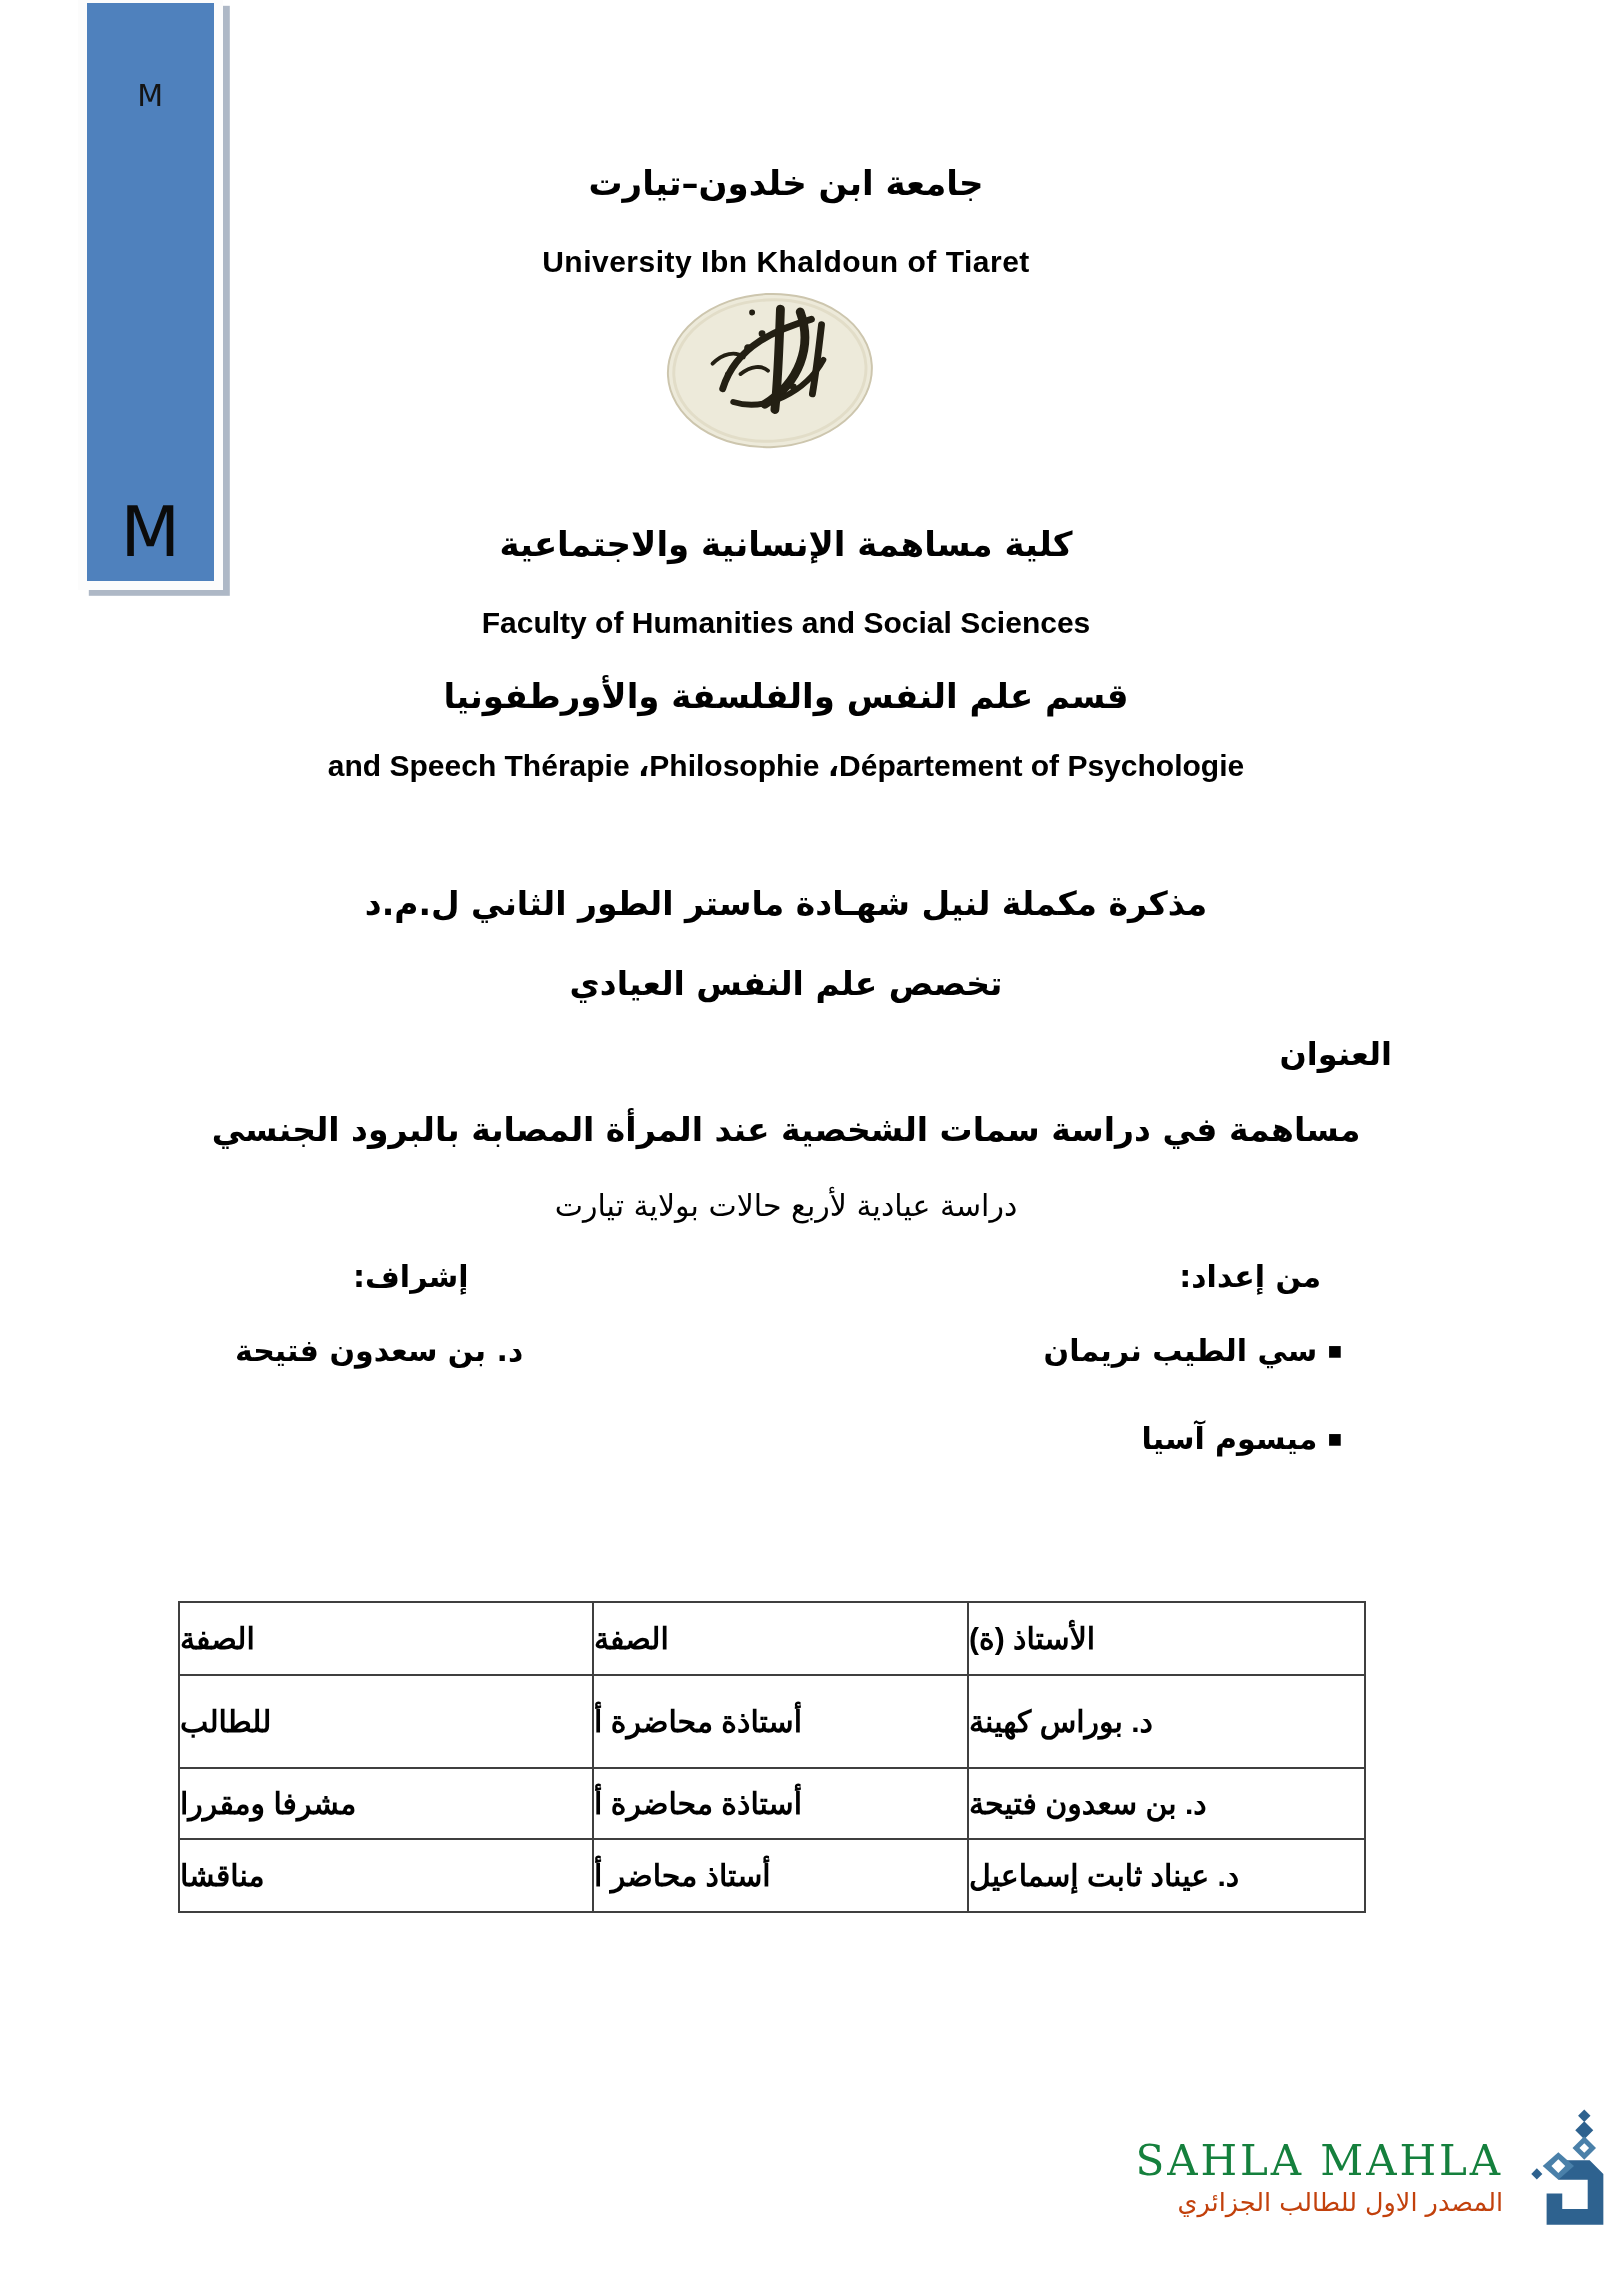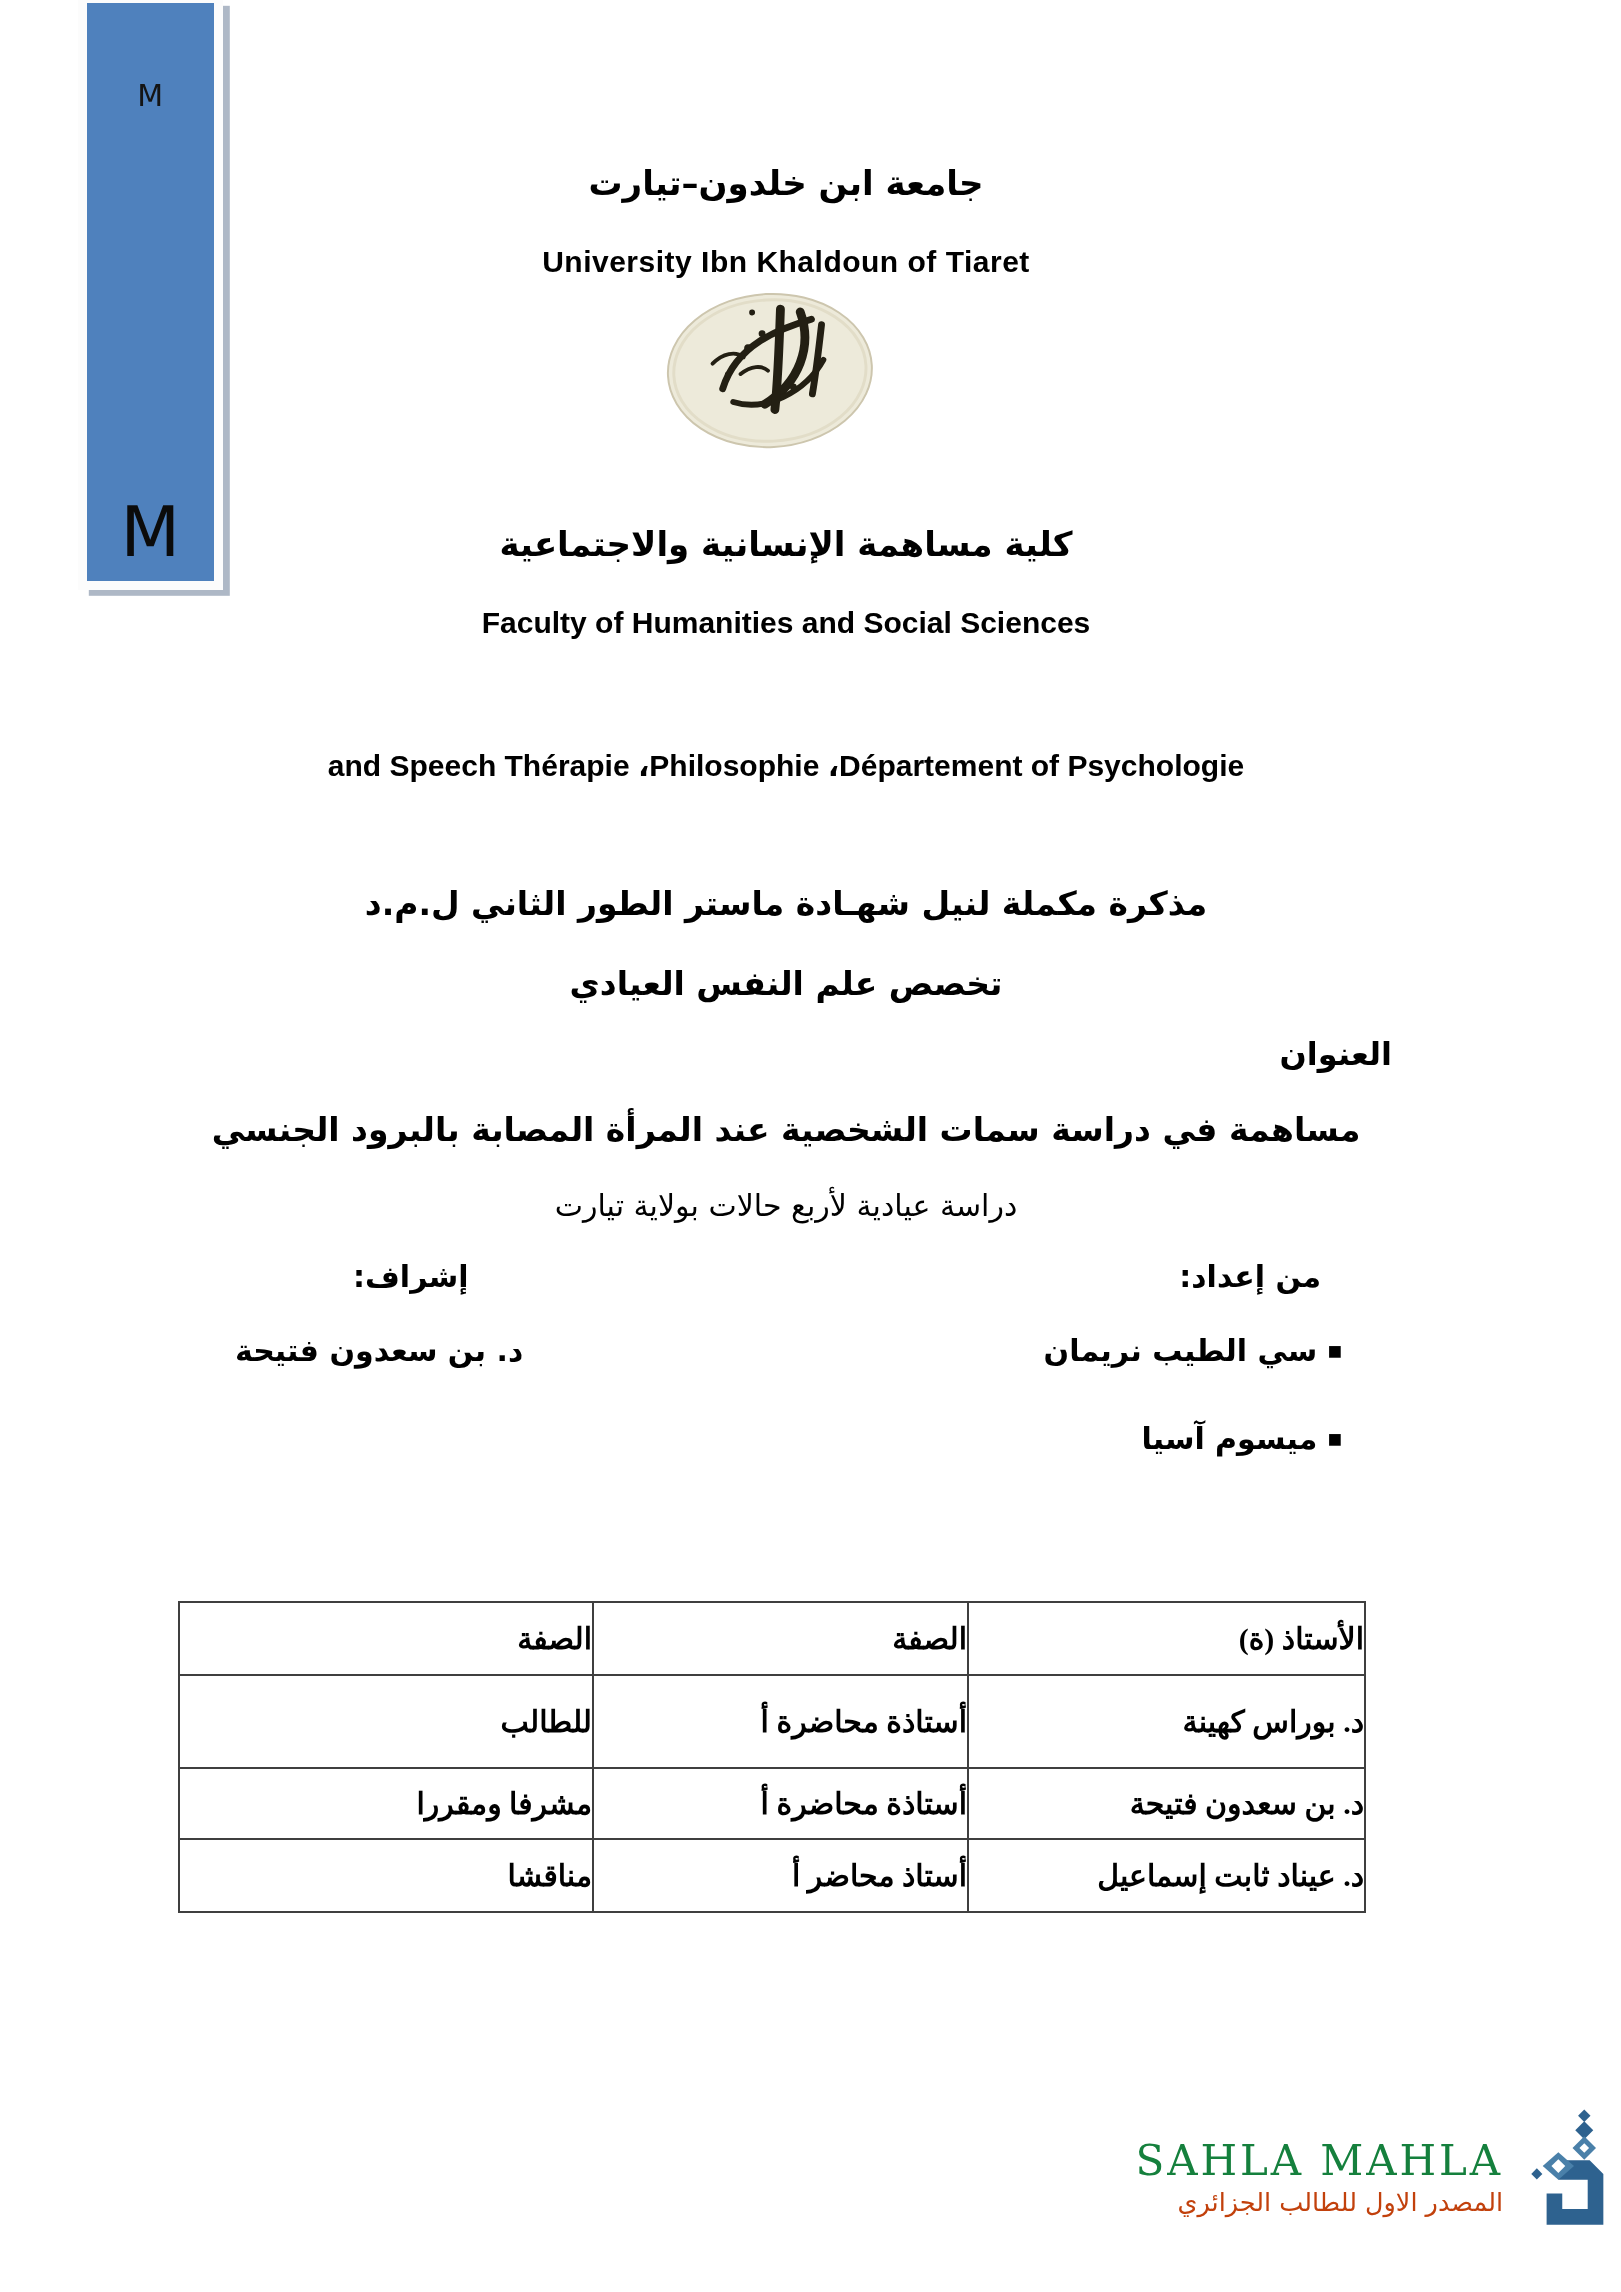--- a/index.html
+++ b/index.html
@@ -81,23 +81,23 @@
   }
 
   
   #committee-table{
     position:absolute; left:178px; top:1601px;
     width:1186px; border-collapse:collapse;
     direction:rtl; table-layout:fixed;
   }
   #committee-table td, #committee-table th{
     border:2.9px solid #3f3f3f;
-    text-align:right; vertical-align:middle;
+    text-align:left; vertical-align:middle;
     font-weight:bold; font-size:30px;
-    font-family:Liberation Serif, serif;
+    font-family:Liberation Sans, sans-serif;
     padding:0;
   }
   #committee-table col.c-prof{width:397px;}
   #committee-table col.c-rank{width:375px;}
   #committee-table col.c-role{width:414px;}
   tr.h-header{height:73px;}
   tr.h-r1{height:93px;}
   tr.h-r2{height:71px;}
   tr.h-r3{height:73px;}
 
@@ -152,20 +152,21 @@
           <circle cx="64" cy="84" r="3"></circle>
           <circle cx="130" cy="100" r="3.5"></circle>
           <circle cx="92" cy="22" r="3"></circle>
         </g>
       </g>
     </svg>
   </div>
 
   <div class="line ar" id="faculty-ar">كلية مساهمة الإنسانية والاجتماعية</div>
   <div class="line lat" id="faculty-en">Faculty of Humanities and Social Sciences</div>
+  <div class="line ar" id="dept-ar">قسم علم النفس والفلسفة والأورطفونيا</div>
   <div class="line lat" id="dept-fr">and Speech Thérapie ،Philosophie ،Département of Psychologie</div>
 
   <div class="line ar" id="memo">مذكرة مكملة لنيل شهـادة ماستر الطور الثاني ل.م.د</div>
   <div class="line ar" id="spec">تخصص علم النفس العيادي</div>
 
   <div id="anwan">العنوان</div>
   <div class="line ar" id="title">مساهمة في دراسة سمات الشخصية عند المرأة المصابة بالبرود الجنسي</div>
   <div class="line ar" id="subtitle">دراسة عيادية لأربع حالات بولاية تيارت</div>
 
   <div class="rtl-abs" id="prep-label">من إعداد:</div>

